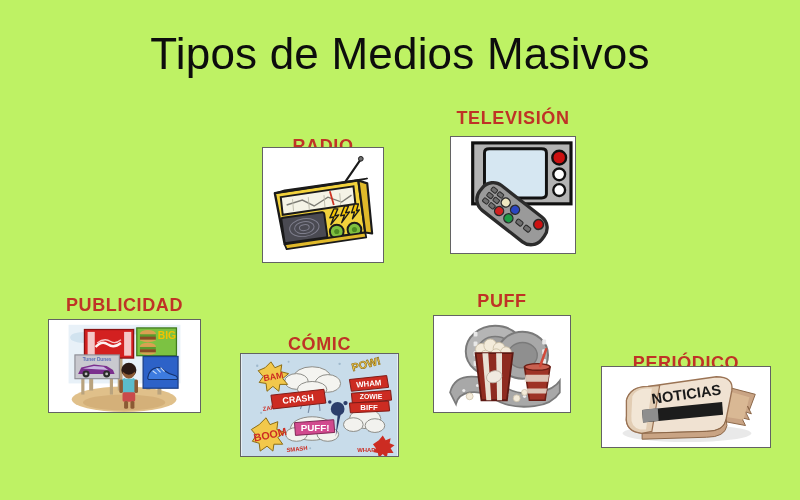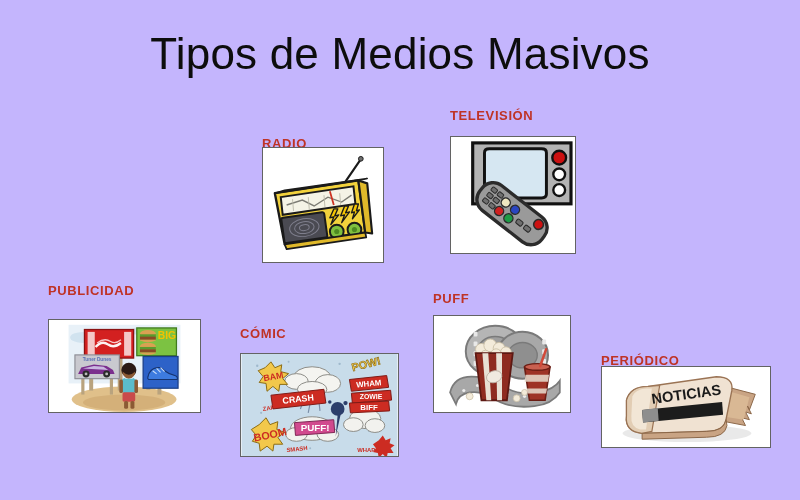--- a/index.html
+++ b/index.html
@@ -13,21 +13,21 @@
     height: 500px;
     position: relative;
     overflow: hidden;
     font-family: "Liberation Sans", "DejaVu Sans", sans-serif;
     -webkit-font-smoothing: antialiased;
   }
 
   #slide {
     position: absolute;
     inset: 0;
-    background: #c4b5fd;
+    background: #bef264;
   }
 
   
   #title {
     position: absolute;
     left: 0;
     top: 30px;
     width: 800px;
     text-align: center;
     font-size: 44px;
@@ -39,22 +39,22 @@
   }
 
   
   .card {
     position: absolute;
   }
   .card-label {
     position: absolute;
     left: 0;
     width: 100%;
-    text-align: left;
-    font-size: 13px;
+    text-align: center;
+    font-size: 18px;
     font-weight: bold;
     letter-spacing: 0.6px;
     color: #bf3326;
     white-space: nowrap;
   }
   .card-frame {
     position: absolute;
     left: 0;
     top: 0;
     box-sizing: border-box;
@@ -72,25 +72,25 @@
   
   #card-radio      { left: 262px; top: 128px; width: 122px; }
   #card-radio .card-label  { top: 8px; }
   #card-radio .card-frame  { top: 19px; width: 122px; height: 116px; }
 
   #card-television { left: 450px; top: 108px; width: 126px; }
   #card-television .card-label { top: 0px; }
   #card-television .card-frame { top: 28px; width: 126px; height: 118px; }
 
   #card-publicidad { left: 48px; top: 283px; width: 153px; }
-  #card-publicidad .card-label { top: 0px; }
+  #card-publicidad .card-label { top: 12px; }
   #card-publicidad .card-frame { top: 36px; width: 153px; height: 94px; }
 
   #card-comic      { left: 240px; top: 326px; width: 159px; }
-  #card-comic .card-label { top: 0px; }
+  #card-comic .card-label { top: 8px; }
   #card-comic .card-frame { top: 27px; width: 159px; height: 104px; }
 
   #card-cine       { left: 433px; top: 291px; width: 138px; }
   #card-cine .card-label { top: 0px; }
   #card-cine .card-frame { top: 24px; width: 138px; height: 98px; }
 
   #card-periodico  { left: 601px; top: 341px; width: 170px; }
   #card-periodico .card-label { top: 12px; }
   #card-periodico .card-frame { top: 25px; width: 170px; height: 82px; }
 </style>

